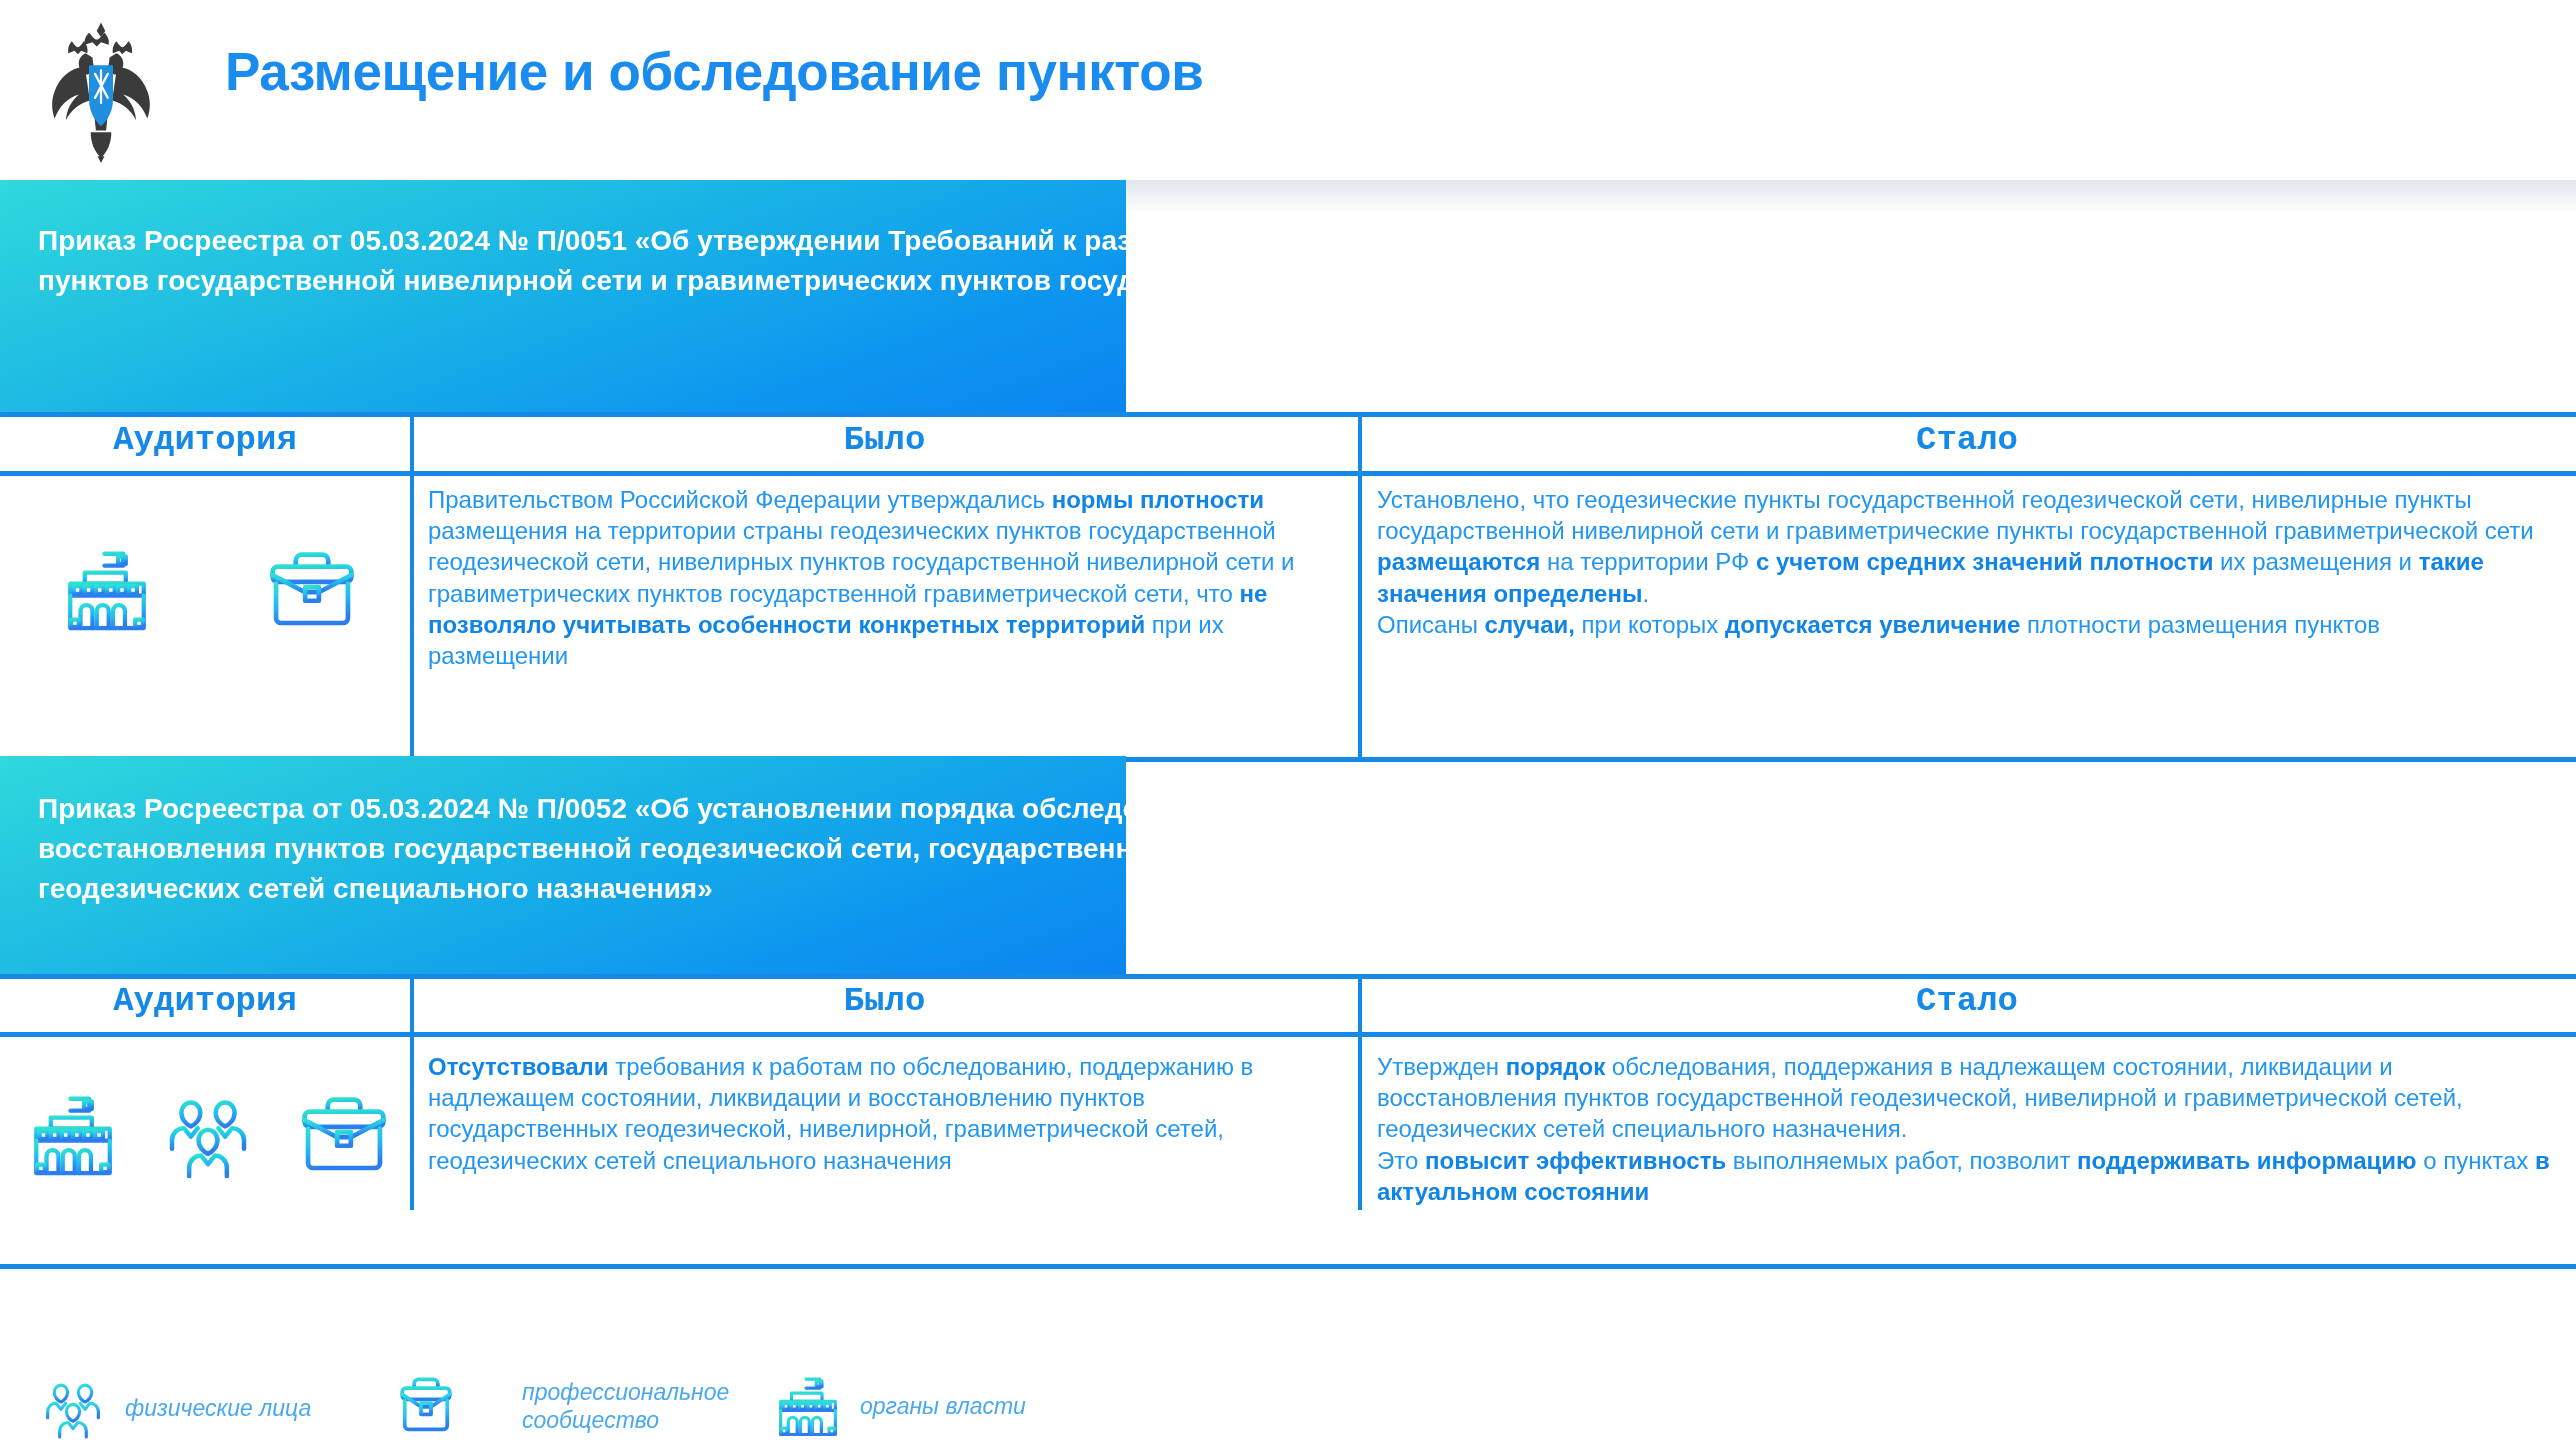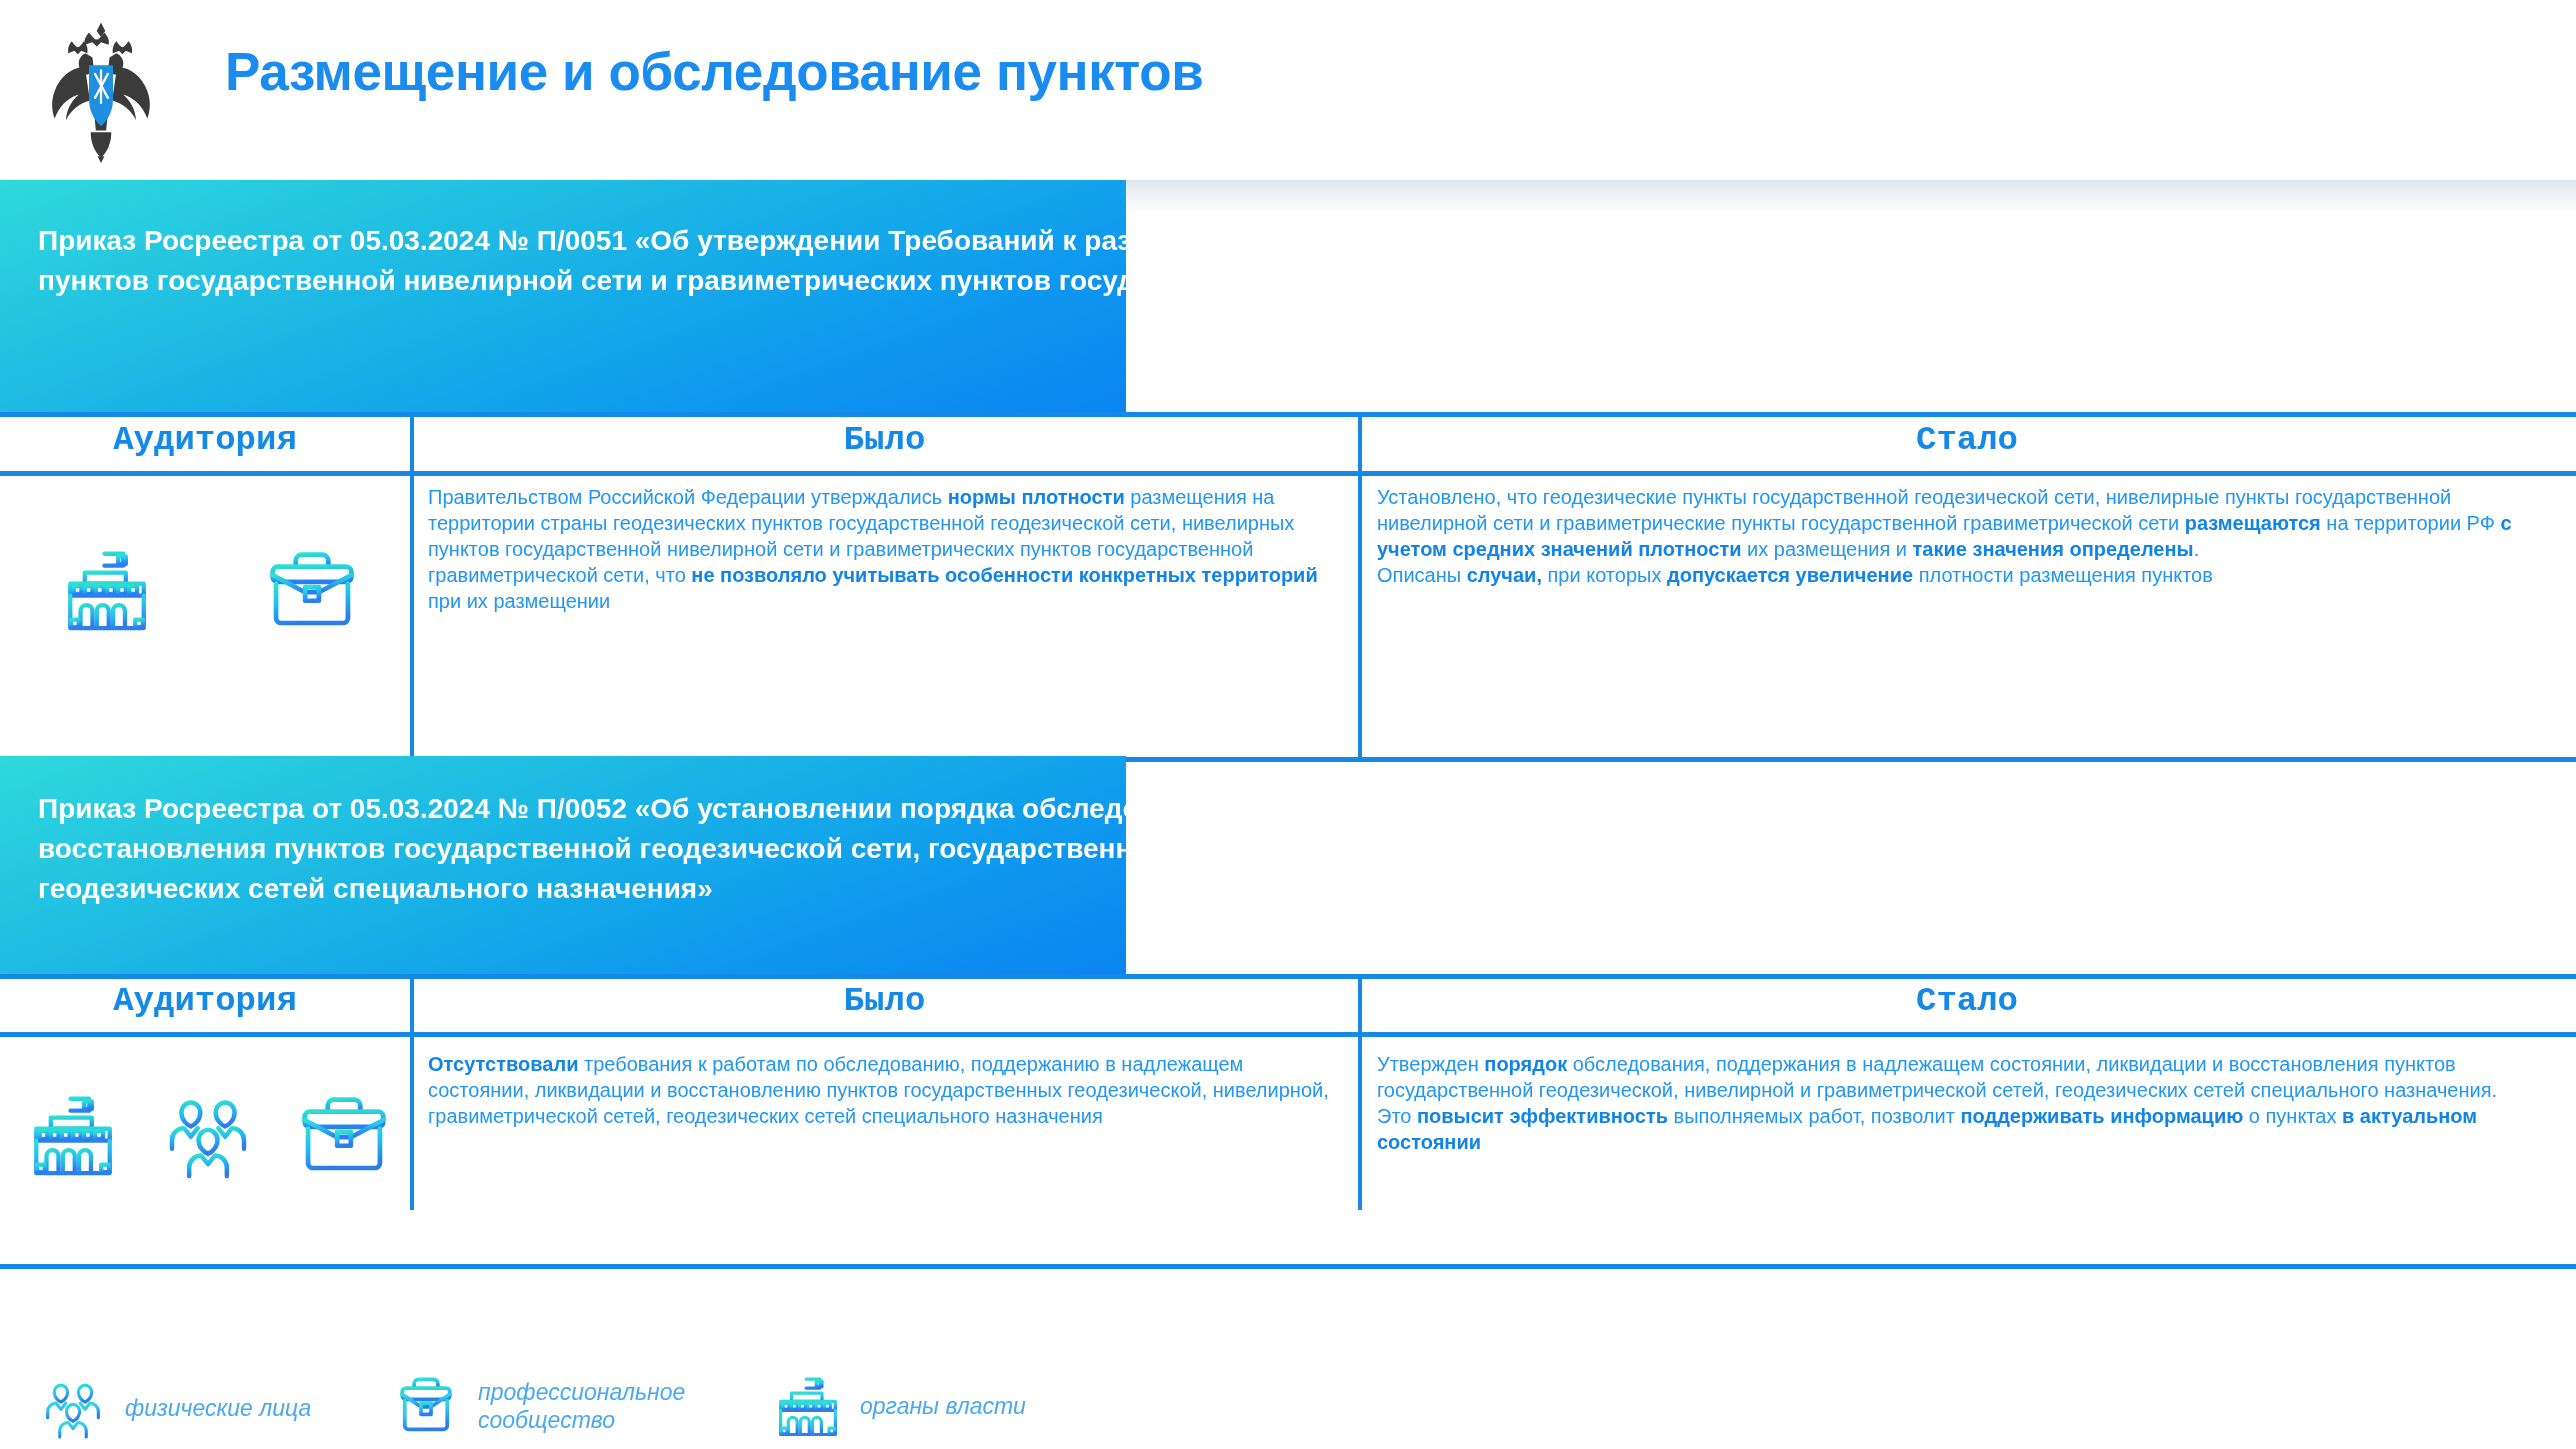--- a/index.html
+++ b/index.html
@@ -45,21 +45,21 @@
   .hline{position:absolute;left:0;width:2576px;height:5.2px;background:#1589e8;}
   .vline{position:absolute;width:4.3px;background:#1589e8;}
 
   .col-head{
     position:absolute;text-align:center;
     font-size:34px;font-weight:bold;color:#1589e8;font-family:Liberation Mono, monospace;
   }
 
   .cell-text{
     position:absolute;
-    font-size:20px;line-height:1.30;color:#2196f3;
+    font-size:24px;line-height:1.30;color:#2196f3;
   }
   .cell-text b{font-weight:bold;color:#1184e8;}
 
   
   .icons{position:absolute;display:flex;align-items:center;}
 
   
   .legend{position:absolute;left:0;top:1357px;width:2348px;height:93px;}
   .legend-item{position:absolute;display:flex;align-items:center;}
   .legend-label{
@@ -293,21 +293,21 @@
             <path d="M100 72 V62 a14 14 0 0 0-14-14 l-8 10 -8-10"></path>
             <path d="M46 72 h24"></path>
             <path d="M47 62 a11 12 0 0 1 22 0 c0 8-6 14-11 16 -5-2-11-8-11-16z"></path>
             <path d="M36 104 V94 a14 14 0 0 1 14-14 l8 10 8-10 a14 14 0 0 1 14 14 v10"></path>
           </g>
         </svg>
       </span>
       <span class="legend-label">физические лица</span>
     </div>
 
-    <div class="legend-item" style="left:391px;top:3.4px;">
+    <div class="legend-item" style="left:391px;top:3.4px;gap:44px;">
       <span>
         <svg width="70" height="67" viewBox="0 0 112 104">
           <defs>
               <linearGradient id="lg2" x1="0" y1="0" x2="0.25" y2="1">
             <stop offset="0" stop-color="#2fe0d0"></stop>
                 <stop offset="0.5" stop-color="#2ec4f2"></stop>
                 <stop offset="1" stop-color="#2b7eec"></stop>
           </linearGradient>
             </defs>
           <g fill="none" stroke="url(#lg2)" stroke-width="6" stroke-linejoin="round" stroke-linecap="round">

